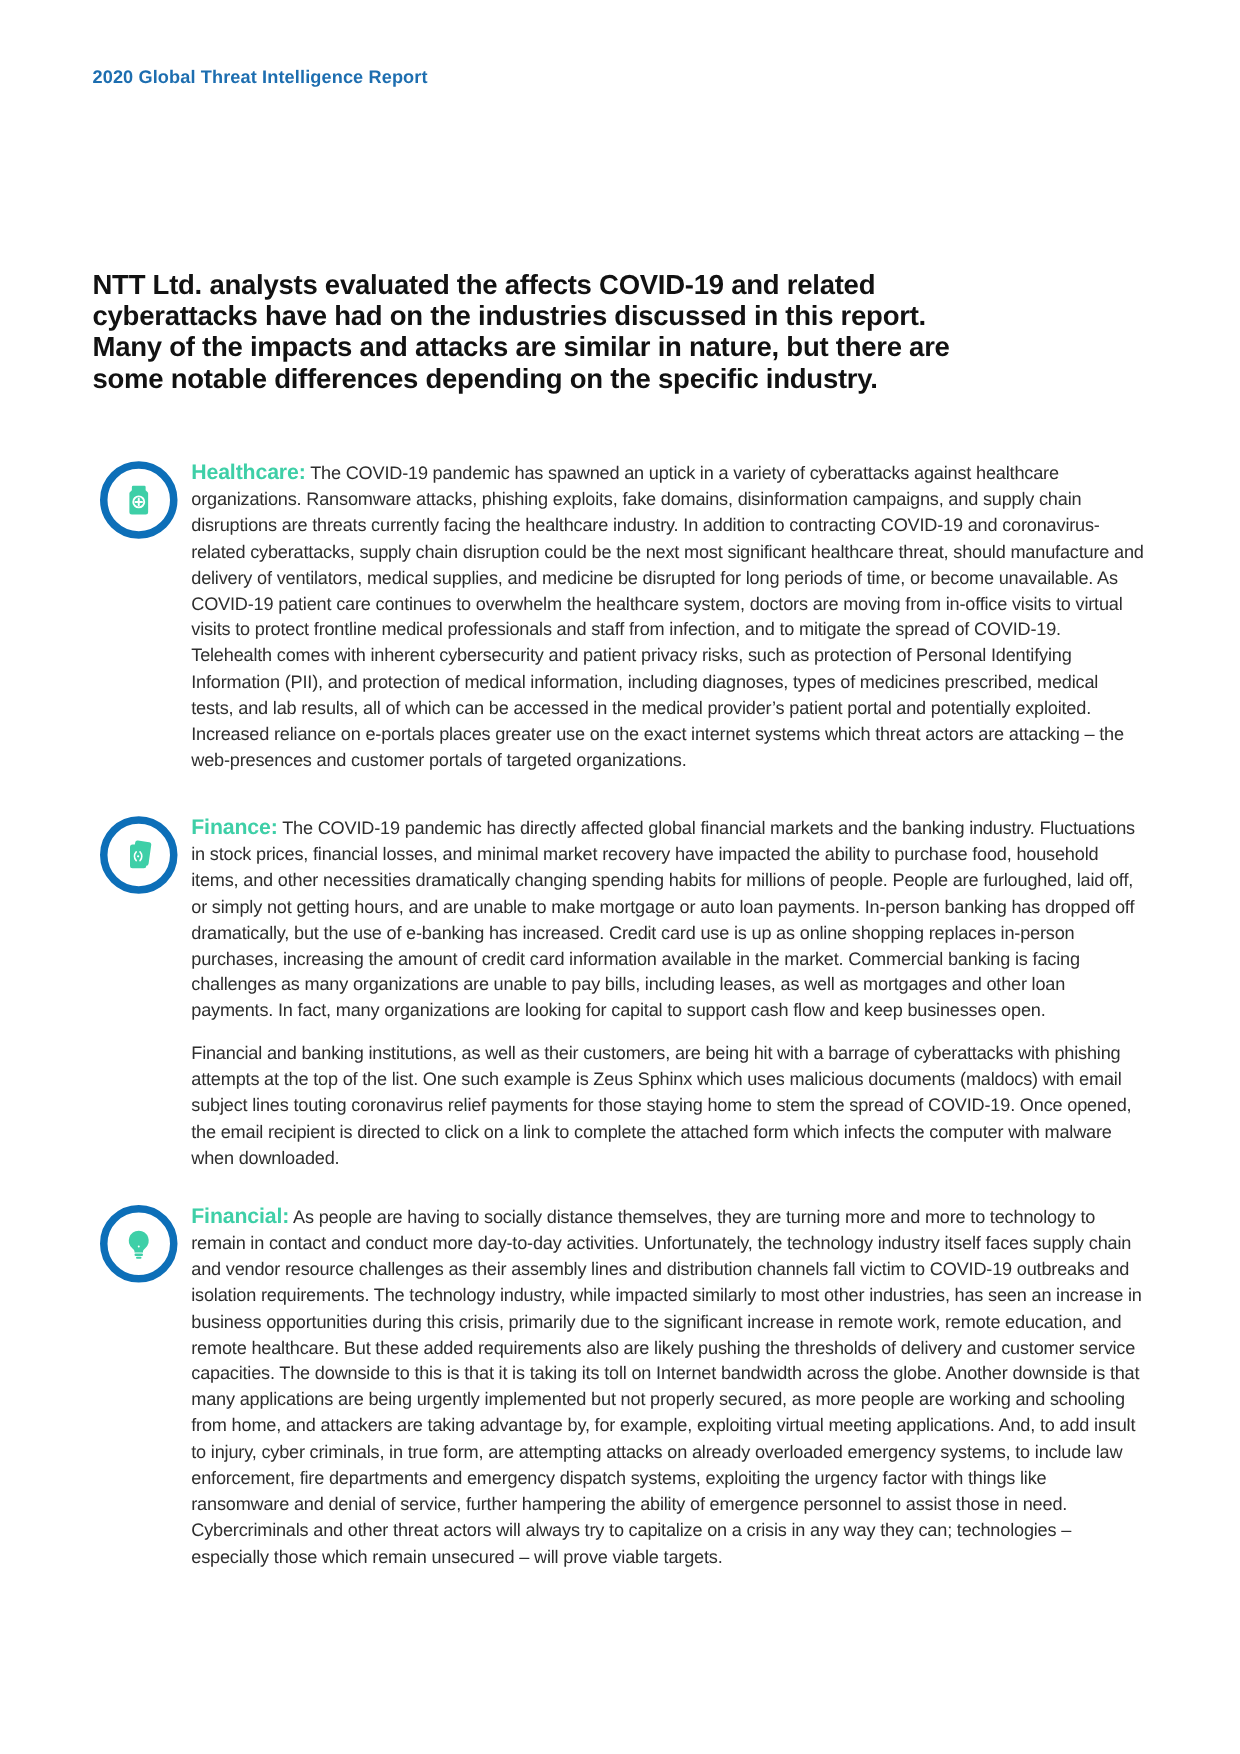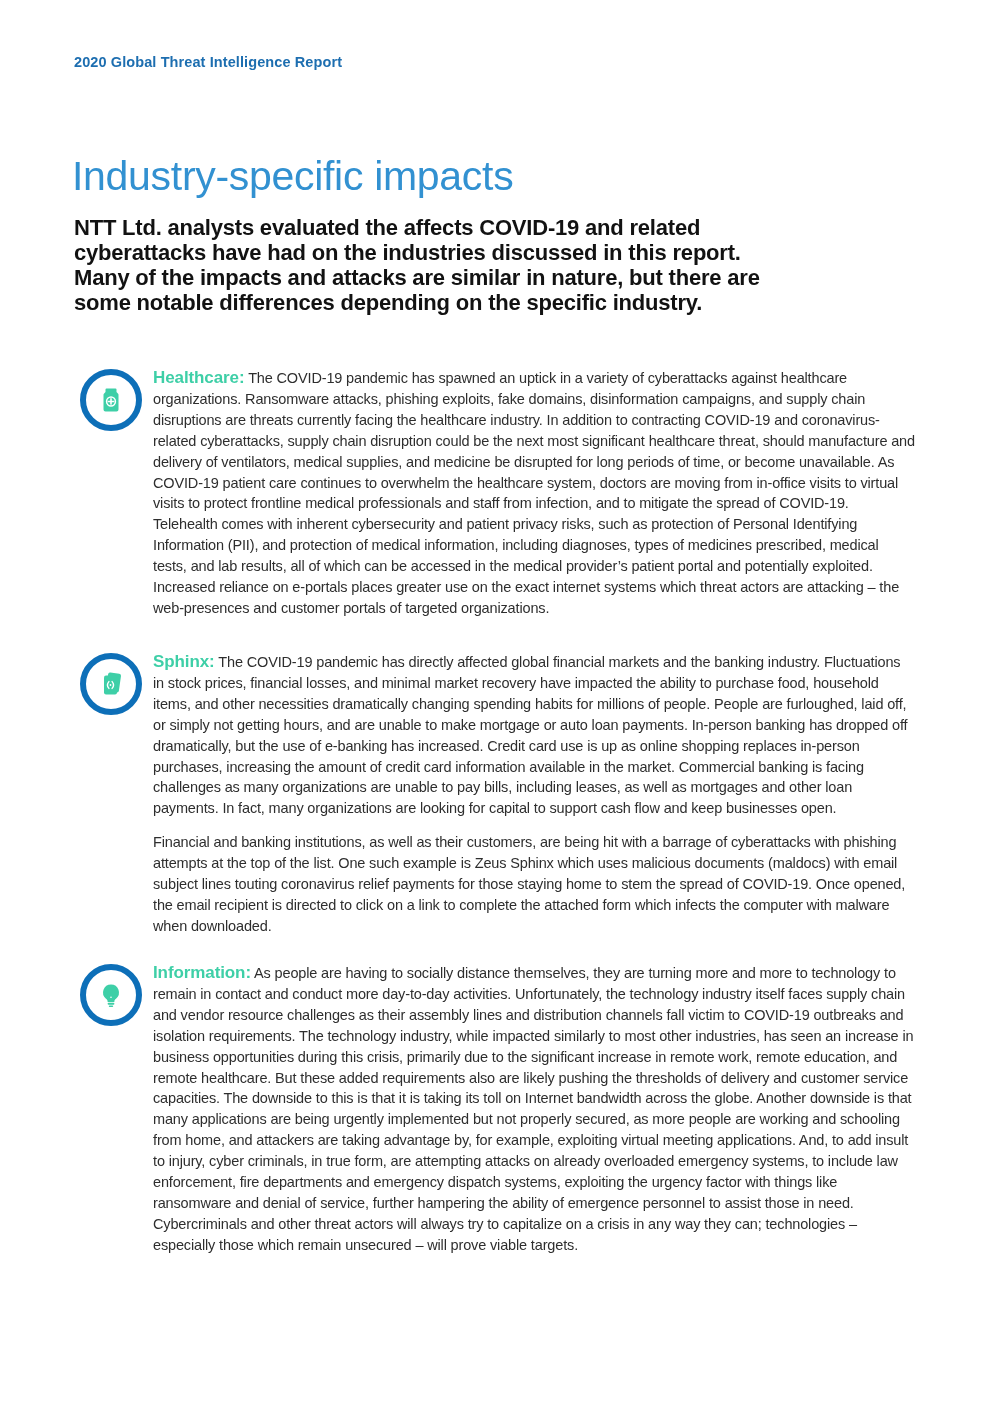--- a/index.html
+++ b/index.html
@@ -67,21 +67,20 @@
     font-size: 13.5px; color: #b91c1c; text-decoration: underline;
   }
 </style>
 </head>
 <body>
 
 <div class="page">
 
   <div class="report-header">2020 Global Threat Intelligence Report</div>
 
-  <h1 class="page-title">Industry-specific impacts</h1>
 
   <p class="intro">NTT Ltd. analysts evaluated the affects COVID-19 and related cyberattacks have had on the industries discussed in this report. Many of the impacts and attacks are similar in nature, but there are some notable differences depending on the specific industry.</p>
 
   <section class="industry" id="section-healthcare">
     <span class="icon-ring">
       <span class="glyph">
         <svg width="32" height="32" viewBox="0 0 32 32" aria-hidden="true">
           <path d="M11.5 4.5 h9 a1 1 0 0 1 1 1 v2.6 l1.6 1.6 a1.5 1.5 0 0 1 .4 1 V25.5 a2 2 0 0 1 -2 2 H10.5 a2 2 0 0 1 -2 -2 V10.7 a1.5 1.5 0 0 1 .4 -1 l1.6 -1.6 V5.5 a1 1 0 0 1 1 -1 z" fill="#3ecfa7"></path>
           <circle cx="16" cy="17.5" r="4.4" fill="none" stroke="#ffffff" stroke-width="1.5"></circle>
           <path d="M16 14.9 v5.2 M13.4 17.5 h5.2" stroke="#ffffff" stroke-width="1.6" stroke-linecap="round"></path>
@@ -103,21 +102,21 @@
           <rect x="12" y="5" width="13" height="19" rx="2" fill="#3ecfa7" transform="rotate(8 18.5 14.5)"></rect>
           <rect x="9" y="7.5" width="13" height="19" rx="2" fill="#3ecfa7"></rect>
           <path d="M13.9 13.6 a5.2 5.2 0 0 0 0 6.8" fill="none" stroke="#ffffff" stroke-width="1.4" stroke-linecap="round"></path>
           <path d="M17.1 13.6 a5.2 5.2 0 0 1 0 6.8" fill="none" stroke="#ffffff" stroke-width="1.4" stroke-linecap="round"></path>
           <circle cx="15.5" cy="17" r="0.9" fill="#ffffff"></circle>
         </svg>
       </span>
     </span>
     <div class="section-text">
       <p class="body-para">
-        <span class="section-label">Sphinx:</span>
+        <span class="section-label">Finance:</span>
         <span>The COVID-19 pandemic has directly affected global financial markets and the banking industry. Fluctuations in stock prices, financial losses, and minimal market recovery have impacted the ability to purchase food, household items, and other necessities dramatically changing spending habits for millions of people. People are furloughed, laid off, or simply not getting hours, and are unable to make mortgage or auto loan payments. In-person banking has dropped off dramatically, but the use of e-banking has increased. Credit card use is up as online shopping replaces in-person purchases, increasing the amount of credit card information available in the market. Commercial banking is facing challenges as many organizations are unable to pay bills, including leases, as well as mortgages and other loan payments. In fact, many organizations are looking for capital to support cash flow and keep businesses open.</span>
       </p>
       <p class="body-para">
         <span>Financial and banking institutions, as well as their customers, are being hit with a barrage of cyberattacks with phishing attempts at the top of the list. One such example is Zeus Sphinx which uses malicious documents (maldocs) with email subject lines touting coronavirus relief payments for those staying home to stem the spread of COVID-19. Once opened, the email recipient is directed to click on a link to complete the attached form which infects the computer with malware when downloaded.</span>
       </p>
     </div>
   </section>
 
   <section class="industry" id="section-technology">
     <span class="icon-ring">
@@ -125,21 +124,21 @@
         <svg width="32" height="32" viewBox="0 0 32 32" aria-hidden="true">
           <path d="M16 5.5 a8 8 0 0 1 5 14.2 c-1 .8 -1.6 1.5 -1.6 2.5 v.8 h-6.8 v-.8 c0 -1 -.6 -1.7 -1.6 -2.5 A8 8 0 0 1 16 5.5 z" fill="#3ecfa7"></path>
           <rect x="12.6" y="23.8" width="6.8" height="2" rx="1" fill="#3ecfa7"></rect>
           <rect x="13.8" y="26.4" width="4.4" height="1.6" rx="0.8" fill="#3ecfa7"></rect>
           <circle cx="16" cy="18.2" r="0.8" fill="#ffffff"></circle>
         </svg>
       </span>
     </span>
     <div class="section-text">
       <p class="body-para">
-        <span class="section-label">Information:</span>
+        <span class="section-label">Financial:</span>
         <span>As people are having to socially distance themselves, they are turning more and more to technology to remain in contact and conduct more day-to-day activities. Unfortunately, the technology industry itself faces supply chain and vendor resource challenges as their assembly lines and distribution channels fall victim to COVID-19 outbreaks and isolation requirements. The technology industry, while impacted similarly to most other industries, has seen an increase in business opportunities during this crisis, primarily due to the significant increase in remote work, remote education, and remote healthcare. But these added requirements also are likely pushing the thresholds of delivery and customer service capacities. The downside to this is that it is taking its toll on Internet bandwidth across the globe. Another downside is that many applications are being urgently implemented but not properly secured, as more people are working and schooling from home, and attackers are taking advantage by, for example, exploiting virtual meeting applications. And, to add insult to injury, cyber criminals, in true form, are attempting attacks on already overloaded emergency systems, to include law enforcement, fire departments and emergency dispatch systems, exploiting the urgency factor with things like ransomware and denial of service, further hampering the ability of emergence personnel to assist those in need. Cybercriminals and other threat actors will always try to capitalize on a crisis in any way they can; technologies – especially those which remain unsecured – will prove viable targets.</span>
       </p>
     </div>
   </section>
 
   <div class="footer-left">
     <span class="pg">12</span><span class="sep">|</span><span>© Copyright NTT Ltd.</span>
   </div>
   <div class="footer-right">hello.global.ntt</div>
 

